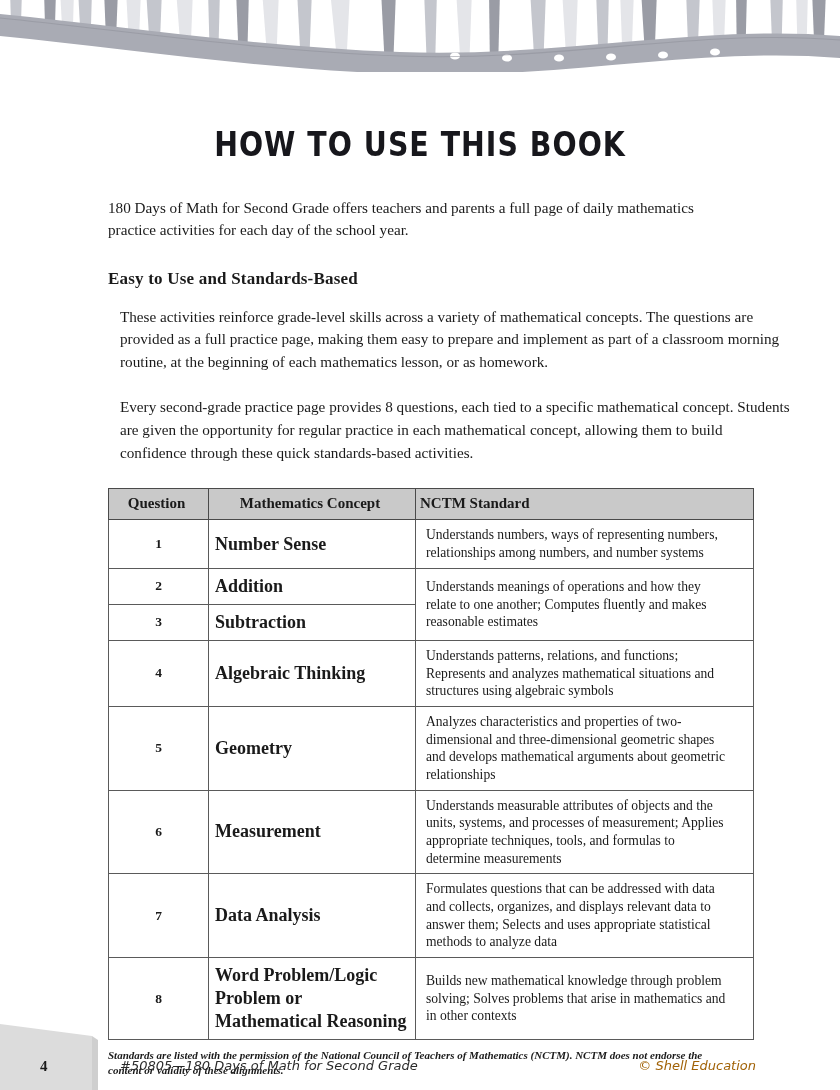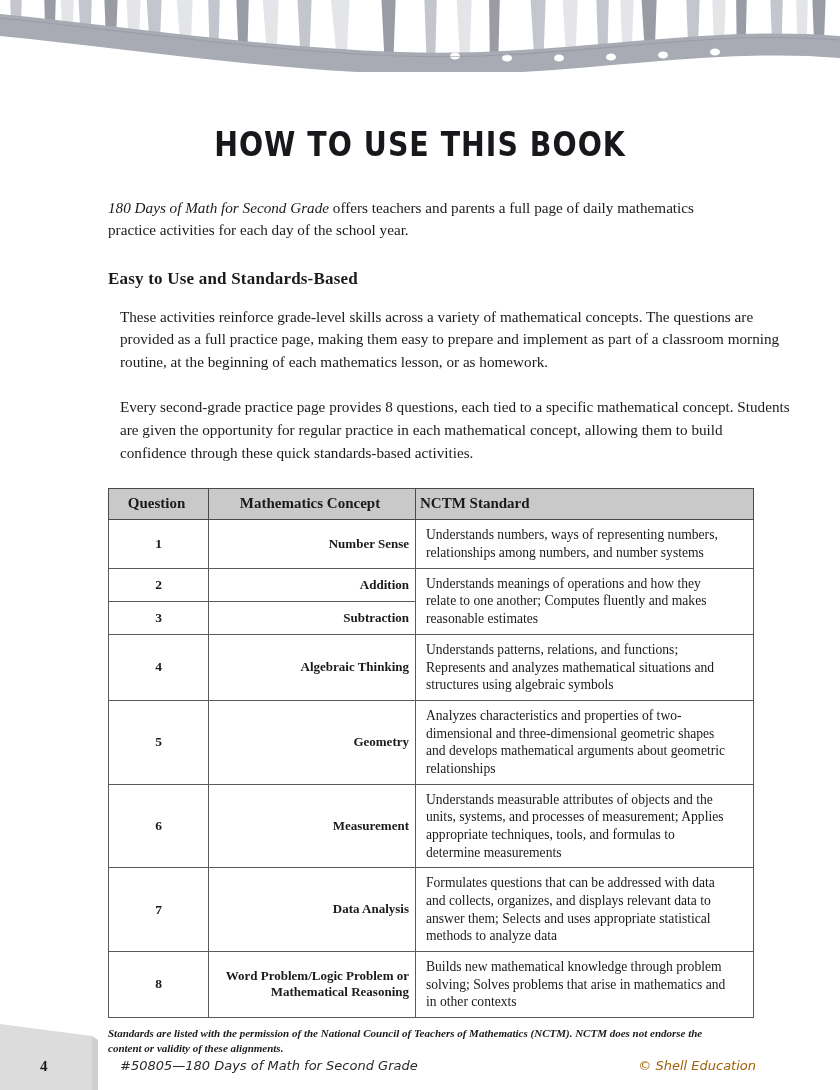--- a/index.html
+++ b/index.html
@@ -45,21 +45,21 @@
     transform: scaleX(0.86);
     transform-origin: center;
   }
 
   .intro {
     margin: 33px 108px 0 108px;
     font-size: 15.2px;
     line-height: 1.47;
     color: #1a1a1a;
   }
-  .intro .bk { font-style: italic; }
+  .intro .bk { }
 
   .subhead {
     margin: 27px 108px 0 108px;
     font-size: 17px;
     font-weight: bold;
     letter-spacing: 0.2px;
   }
 
   .para {
     margin: 17px 48px 0 120px;
@@ -100,22 +100,22 @@
     vertical-align: middle;
     color: #1a1a1a;
   }
   td.qnum {
     text-align: center;
     font-size: 13.5px;
     font-weight: bold;
     padding: 4px 2px;
   }
   td.concept {
-    text-align: right;
-    font-size: 13px;
+    text-align: left;
+    font-size: 18px;
     font-weight: bold;
     padding: 6px 6px;
     line-height: 1.28;
   }
   td.std {
     text-align: left;
     font-size: 13.6px;
     line-height: 1.3;
     padding: 6px 24px 6px 10px;
   }

